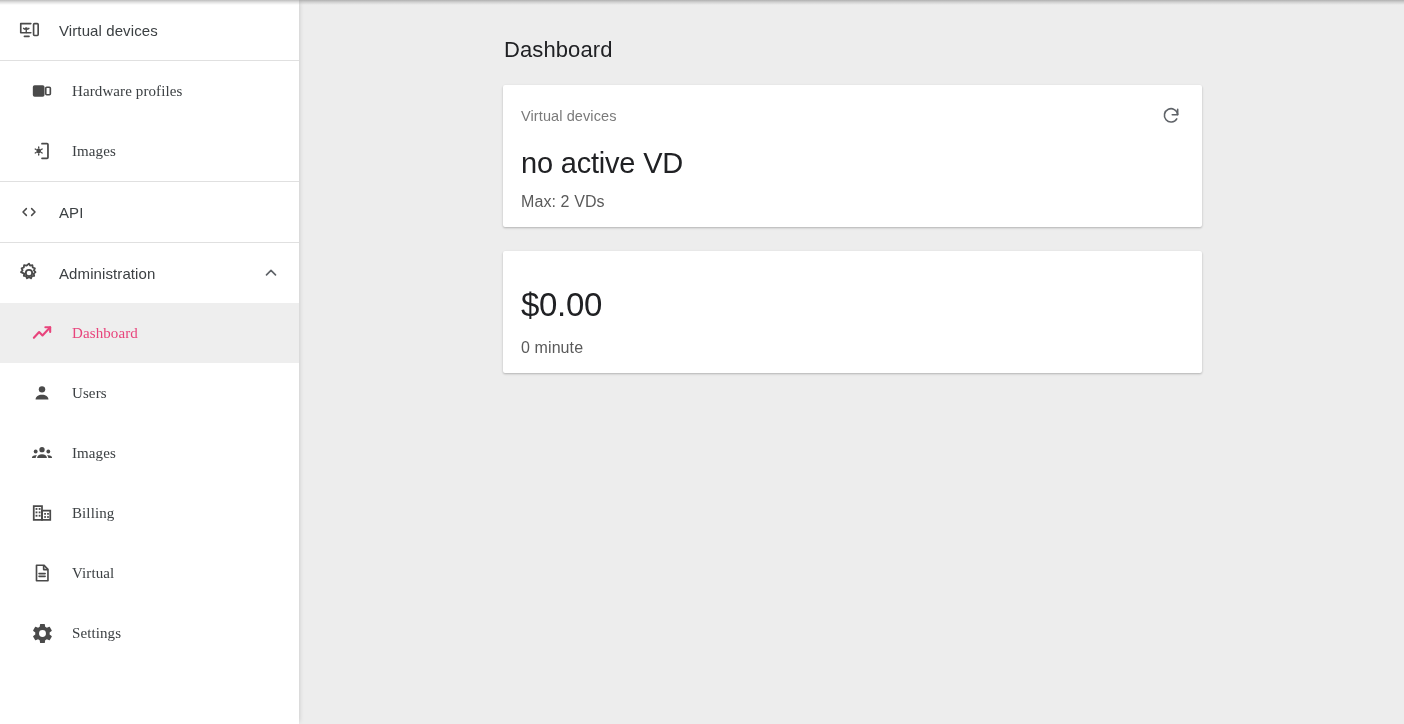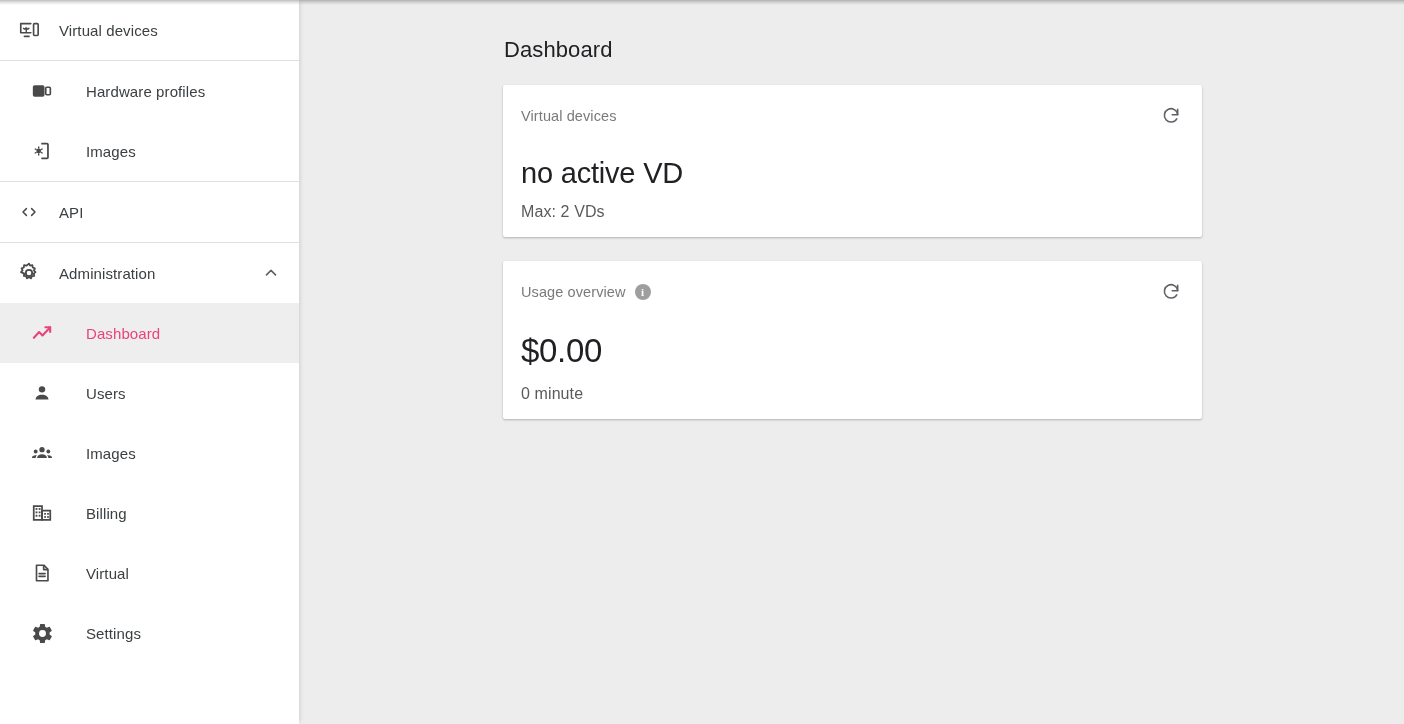--- a/index.html
+++ b/index.html
@@ -71,21 +71,21 @@
     margin-right: 0;
   }
   .nav-item.indent .ic { width: 24px; flex: 0 0 24px; }
   .nav-item .lbl {
     font-size: 15px;
     letter-spacing: .1px;
     color: #3c4043;
     margin-left: 17px;
     white-space: nowrap;
   }
-  .nav-item.indent .lbl { margin-left: 32px; }
+  .nav-item.indent .lbl { margin-left: 18px; font-family: Liberation Serif, serif; }
   .nav-item.active .lbl { color: #e8447c; font-weight: 500; }
   .nav-item.active .ic { color: #e8447c; }
   .nav-item .chev {
     margin-left: auto;
     width: 24px; height: 24px;
     display: flex; align-items: center; justify-content: center;
     color: #5f6368;
   }
 
   
@@ -145,21 +145,21 @@
     margin-left: auto;
     width: 26px; height: 26px;
     display: flex; align-items: center; justify-content: center;
     color: #5f6368;
     cursor: pointer;
     background: none; border: none; padding: 0;
   }
   .card-value {
     font-size: 29px;
     color: #202124;
-    margin-top: 29px;
+    margin-top: 19px;
     line-height: 1.05;
     font-weight: 400;
     letter-spacing: -.2px;
   }
   .card-value.money { font-size: 33px; letter-spacing: -.3px; }
   .card-sub {
     font-size: 16px;
     color: #5a5a5a;
     margin-top: 15px;
     letter-spacing: .1px;
@@ -321,29 +321,19 @@
               <span><svg width="20" height="20" viewBox="0 0 24 24" fill="none" stroke="currentColor" stroke-width="1.9" stroke-linecap="round" stroke-linejoin="round">
                   <path d="M20 11.5a8 8 0 1 0-1.1 5.1"></path>
                   <polyline points="20,5 20,11.6 13.5,11.6"></polyline>
                 </svg></span>
             </button>
           </div>
           <div class="card-value">no active VD</div>
           <div class="card-sub">Max: 2 VDs</div>
         </section>
         <section class="card usage">
-          <div class="card-head">
-            <span class="card-title">Usage overview</span>
-            <span class="info-icon">i</span>
-            <button class="refresh-btn">
-              <span><svg width="20" height="20" viewBox="0 0 24 24" fill="none" stroke="currentColor" stroke-width="1.9" stroke-linecap="round" stroke-linejoin="round">
-                  <path d="M20 11.5a8 8 0 1 0-1.1 5.1"></path>
-                  <polyline points="20,5 20,11.6 13.5,11.6"></polyline>
-                </svg></span>
-            </button>
-          </div>
           <div class="card-value money">$0.00</div>
           <div class="card-sub">0 minute</div>
         </section>
       </div>
   </main>
 
 </div>
 
 </body></html>

